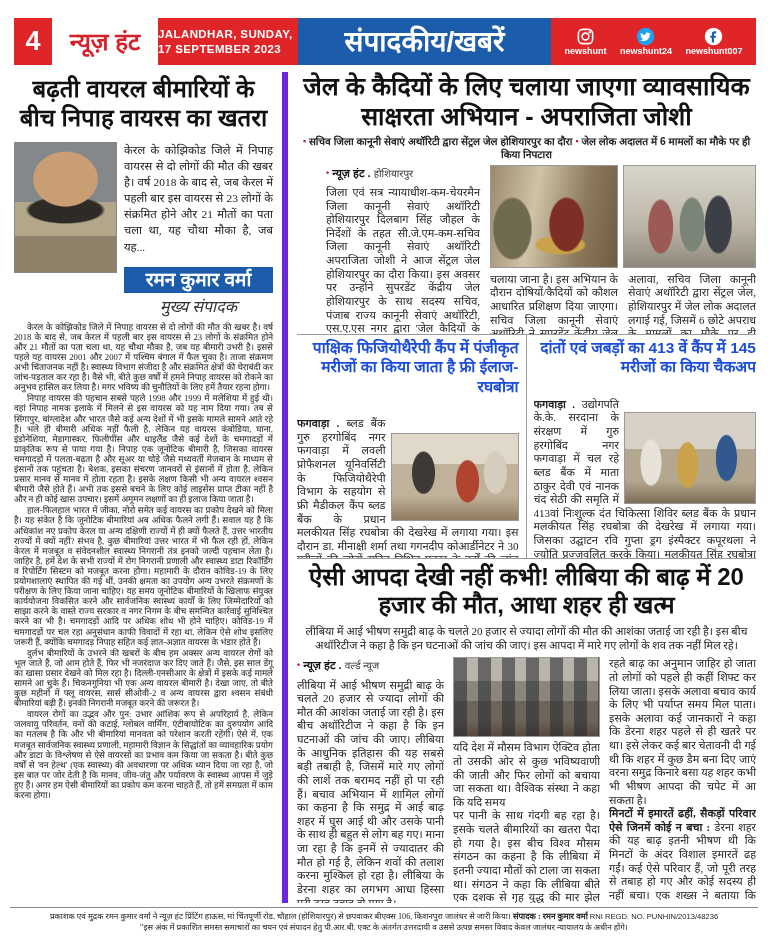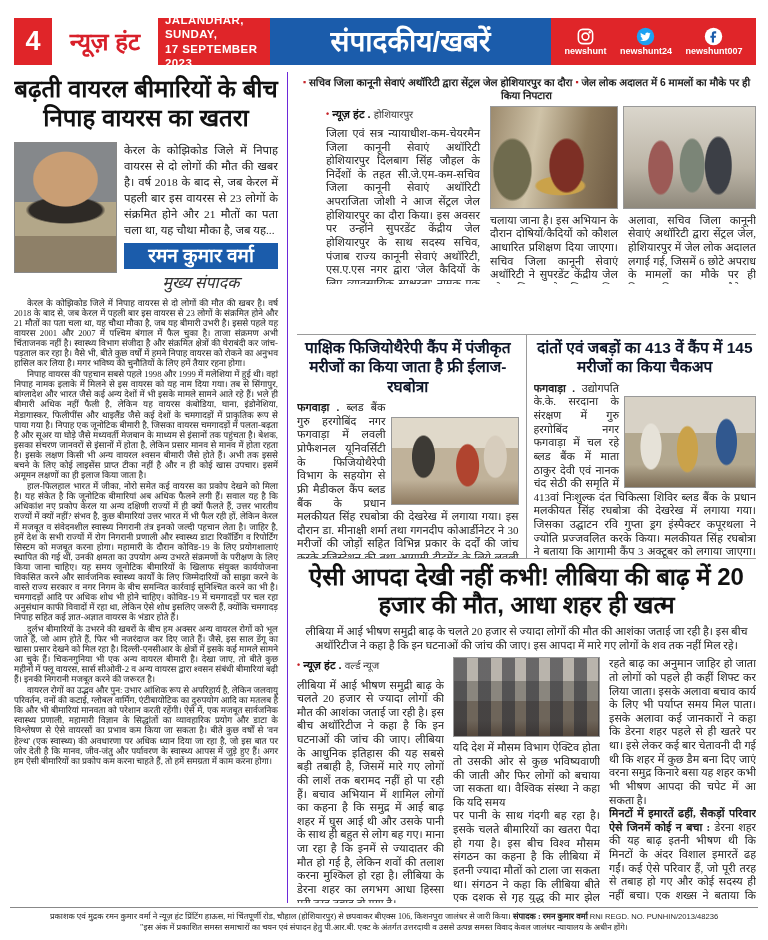--- a/index.html
+++ b/index.html
@@ -6,47 +6,47 @@
   html,body { background:#e8e8e8; }
   body { font-family:"Liberation Serif", serif; }
   #page { position:relative; width:768px; height:940px; background:#fff; margin:0 auto; overflow:hidden; color:#1c1c1c; }
 
   
   .header { position:absolute; left:14px; right:12px; top:18px; height:47px; display:flex; }
   .hdr-num { width:38px; background:#e02529; color:#fff; display:flex; align-items:center; justify-content:center;
              font:bold 27px/1 "Liberation Sans", sans-serif; }
   .hdr-logo { width:106px; background:#fff; display:flex; align-items:center; justify-content:center;
               color:#d8202a; font:bold 24px/1 "Liberation Sans", sans-serif; }
-  .hdr-date { width:112px; background:#e02529; color:#fff; display:flex; flex-direction:column; justify-content:center;
-              padding-left:7px; font:bold 11.5px/1.25 "Liberation Sans", sans-serif; letter-spacing:.4px; }
+  .hdr-date { width:140px; background:#e02529; color:#fff; display:flex; flex-direction:column; justify-content:center;
+              font:bold 11.5px/1.25 "Liberation Sans", sans-serif; letter-spacing:.4px; }
   .hdr-section { flex:1; background:#1b5cab; color:#fff; display:flex; align-items:center; justify-content:center;
                  font:bold 28px/1 "Liberation Sans", sans-serif; }
   .hdr-social { width:205px; background:#e02529; color:#fff; display:flex; align-items:center; justify-content:space-evenly; }
   .soc { display:flex; flex-direction:column; align-items:center; gap:1px; }
   .soc svg { width:19px; height:19px; display:block; }
   .soc .handle { font:bold 9px/1 "Liberation Sans", sans-serif; color:#fff; }
 
   
   .main { position:absolute; left:14px; right:12px; top:72px; height:831px; display:flex; overflow:hidden; }
-  .col-left { width:274px; border-right:1px solid #6d28d9; padding-right:9px; overflow:hidden; }
+  .col-left { width:274px; border-right:6px solid #6d28d9; padding-right:9px; overflow:hidden; }
   .col-right { flex:1; padding-left:9px; display:flex; flex-direction:column; overflow:hidden; }
 
   
   .ed-headline { font:bold 24px/1.22 "Liberation Sans", sans-serif; text-align:center; color:#111; margin-top:2px; }
   .ed-top { display:flex; gap:7px; margin:9px 0 5px; }
   .photo { flex-shrink:0; }
   .ed-portrait { width:103px; height:131px; border:1px solid #888;
       background:
         radial-gradient(ellipse 33px 28px at 50% 28%, #c99e74 96%, rgba(0,0,0,0) 100%),
         radial-gradient(ellipse 40px 14px at 50% 52%, #2e2a26 90%, rgba(0,0,0,0) 100%),
         linear-gradient(180deg,#85888b 0 46%, #b3a789 46% 72%, #8e8068 72% 100%); }
   .ed-right { flex:1; display:flex; flex-direction:column; }
   .ed-intro { font-size:11.4px; line-height:1.42; text-align:justify; color:#222; }
   .ed-banner { background:#1b5cab; color:#fff; font:bold 19px/1.15 "Liberation Sans", sans-serif;
-               text-align:center; padding:2px 4px; margin-top:4px; }
+               text-align:center; padding:2px 4px; margin-top:12px; }
   .ed-author-title { text-align:center; font-size:16px; color:#333; padding-top:2px;font-style:italic; }
   .ed-body p { font-size:8.7px; line-height:1.16; text-align:justify; text-indent:13px; color:#222; margin-bottom:1px; }
 
   
   .bullet { color:#c52026; font-size:9px; vertical-align:1px; }
   .byline { font:bold 11px/1.2 "Liberation Sans", sans-serif; color:#111; margin:2px 0 6px; }
   .byline .place { font-weight:normal; font-family:"Liberation Serif", serif; font-size:10px; color:#333; }
   .dateline { font-weight:bold; }
 
   
@@ -71,21 +71,21 @@
         linear-gradient(180deg,#dad6cc 0%, #bcb5a7 60%, #8f897c 100%); }
   .jail-cols { display:flex; gap:10px; flex:1; overflow:hidden; }
   .jail-cols .col { flex:1; }
   .news-body { font-size:11px; line-height:1.24; text-align:justify; color:#222; }
 
   
   .midband { height:224px; border-bottom:1px solid #9a9a9a; display:flex; overflow:hidden; }
   .mid-art { width:50%; overflow:hidden; padding-top:3px; }
   .mid-art.first { border-right:1px solid #9a9a9a; padding-right:7px; }
   .mid-art.second { padding-left:7px; }
-  .mid-headline { font:bold 15.5px/1.25 "Liberation Sans", sans-serif; text-align:center; color:#0f172a; margin-bottom:5px; }
+  .mid-headline { font:bold 15.5px/1.25 "Liberation Sans", sans-serif; text-align:right; color:#1d4ed8; margin-bottom:21px; }
   .mid-flow { overflow:hidden; }
   .physio-photo { float:right; width:128px; height:88px; margin:16px 0 3px 5px; border:1px solid #999;
       background:
         radial-gradient(ellipse 12px 22px at 25% 45%, #3d3a35 92%, rgba(0,0,0,0)),
         radial-gradient(ellipse 12px 22px at 60% 55%, #b0442f 92%, rgba(0,0,0,0)),
         radial-gradient(ellipse 12px 22px at 82% 45%, #d7cdbd 92%, rgba(0,0,0,0)),
         linear-gradient(180deg,#e0d9ca 0 35%, #c0b29a 35% 72%, #8f7b61 100%); }
   .dental-photo { float:right; width:132px; height:92px; margin:14px 0 3px 5px; border:1px solid #999;
       background:
         radial-gradient(ellipse 11px 24px at 20% 55%, #e6e2d8 92%, rgba(0,0,0,0)),
@@ -174,20 +174,21 @@
         <p>निपाह वायरस की पहचान सबसे पहले 1998 और 1999 में मलेशिया में हुई थी। वहां निपाह नामक इलाके में मिलने से इस वायरस को यह नाम दिया गया। तब से सिंगापुर, बांग्लादेश और भारत जैसे कई अन्य देशों में भी इसके मामले सामने आते रहे हैं। भले ही बीमारी अधिक नहीं फैली है, लेकिन यह वायरस कंबोडिया, घाना, इंडोनेशिया, मेडागास्कर, फिलीपींस और थाइलैंड जैसे कई देशों के चमगादड़ों में प्राकृतिक रूप से पाया गया है। निपाह एक जूनोटिक बीमारी है, जिसका वायरस चमगादड़ों में पलता-बढ़ता है और सूअर या घोड़े जैसे मध्यवर्ती मेजबान के माध्यम से इंसानों तक पहुंचता है। बेशक, इसका संचरण जानवरों से इंसानों में होता है, लेकिन प्रसार मानव से मानव में होता रहता है। इसके लक्षण किसी भी अन्य वायरल श्वसन बीमारी जैसे होते हैं। अभी तक इससे बचने के लिए कोई लाइसेंस प्राप्त टीका नहीं है और न ही कोई खास उपचार। इसमें अमूमन लक्षणों का ही इलाज किया जाता है।</p>
         <p>हाल-फिलहाल भारत में जीका, नोरो समेत कई वायरस का प्रकोप देखने को मिला है। यह संकेत है कि जूनोटिक बीमारियां अब अधिक फैलने लगी हैं। सवाल यह है कि अधिकांश नए प्रकोप केरल या अन्य दक्षिणी राज्यों में ही क्यों फैलते हैं, उत्तर भारतीय राज्यों में क्यों नहीं? संभव है, कुछ बीमारियां उत्तर भारत में भी फैल रही हों, लेकिन केरल में मजबूत व संवेदनशील स्वास्थ्य निगरानी तंत्र इनको जल्दी पहचान लेता है। जाहिर है, हमें देश के सभी राज्यों में रोग निगरानी प्रणाली और स्वास्थ्य डाटा रिकॉर्डिंग व रिपोर्टिंग सिस्टम को मजबूत करना होगा। महामारी के दौरान कोविड-19 के लिए प्रयोगशालाएं स्थापित की गई थीं, उनकी क्षमता का उपयोग अन्य उभरते संक्रमणों के परीक्षण के लिए किया जाना चाहिए। यह समय जूनोटिक बीमारियों के खिलाफ संयुक्त कार्ययोजना विकसित करने और सार्वजनिक स्वास्थ्य कार्यों के लिए जिम्मेदारियों को साझा करने के वास्ते राज्य सरकार व नगर निगम के बीच समन्वित कार्रवाई सुनिश्चित करने का भी है। चमगादड़ों आदि पर अधिक शोध भी होने चाहिए। कोविड-19 में चमगादड़ों पर चल रहा अनुसंधान काफी विवादों में रहा था, लेकिन ऐसे शोध इसलिए जरूरी हैं, क्योंकि चमगादड़ निपाह सहित कई ज्ञात-अज्ञात वायरस के भंडार होते हैं।</p>
         <p>दुर्लभ बीमारियों के उभरने की खबरों के बीच हम अक्सर अन्य वायरल रोगों को भूल जाते हैं, जो आम होते हैं, फिर भी नजरंदाज कर दिए जाते हैं। जैसे, इस साल डेंगू का खासा प्रसार देखने को मिल रहा है। दिल्ली-एनसीआर के क्षेत्रों में इसके कई मामले सामने आ चुके हैं। चिकनगुनिया भी एक अन्य वायरल बीमारी है। देखा जाए, तो बीते कुछ महीनों में फ्लू वायरस, सार्स सीओवी-2 व अन्य वायरस द्वारा श्वसन संबंधी बीमारियां बढ़ी हैं। इनकी निगरानी मजबूत करने की जरूरत है।</p>
         <p>वायरल रोगों का उद्भव और पुन: उभार आंशिक रूप से अपरिहार्य है, लेकिन जलवायु परिवर्तन, वनों की कटाई, ग्लोबल वार्मिंग, एंटीबायोटिक का दुरुपयोग आदि का मतलब है कि और भी बीमारियां मानवता को परेशान करती रहेंगी। ऐसे में, एक मजबूत सार्वजनिक स्वास्थ्य प्रणाली, महामारी विज्ञान के सिद्धांतों का व्यावहारिक प्रयोग और डाटा के विश्लेषण से ऐसे वायरसों का प्रभाव कम किया जा सकता है। बीते कुछ वर्षों से 'वन हेल्थ' (एक स्वास्थ्य) की अवधारणा पर अधिक ध्यान दिया जा रहा है, जो इस बात पर जोर देती है कि मानव, जीव-जंतु और पर्यावरण के स्वास्थ्य आपस में जुड़े हुए हैं। अगर हम ऐसी बीमारियों का प्रकोप कम करना चाहते हैं, तो हमें समग्रता में काम करना होगा।</p>
       </div>
     </div>
 
     <div class="col-right">
 
       <div class="jail">
+        <h2 class="jail-headline">जेल के कैदियों के लिए चलाया जाएगा व्यावसायिक साक्षरता अभियान - अपराजिता जोशी</h2>
         <div class="jail-subhead">
           <span class="bullet">▪</span>
           <span>सचिव जिला कानूनी सेवाएं अथॉरिटी द्वारा सेंट्रल जेल होशियारपुर का दौरा</span>
           <span class="bullet">▪</span>
           <span>जेल लोक अदालत में 6 मामलों का मौके पर ही किया निपटारा</span>
         </div>
         <div class="jail-body">
           <div class="jail-col1">
             <p class="byline">
               <span class="bullet">•</span>

